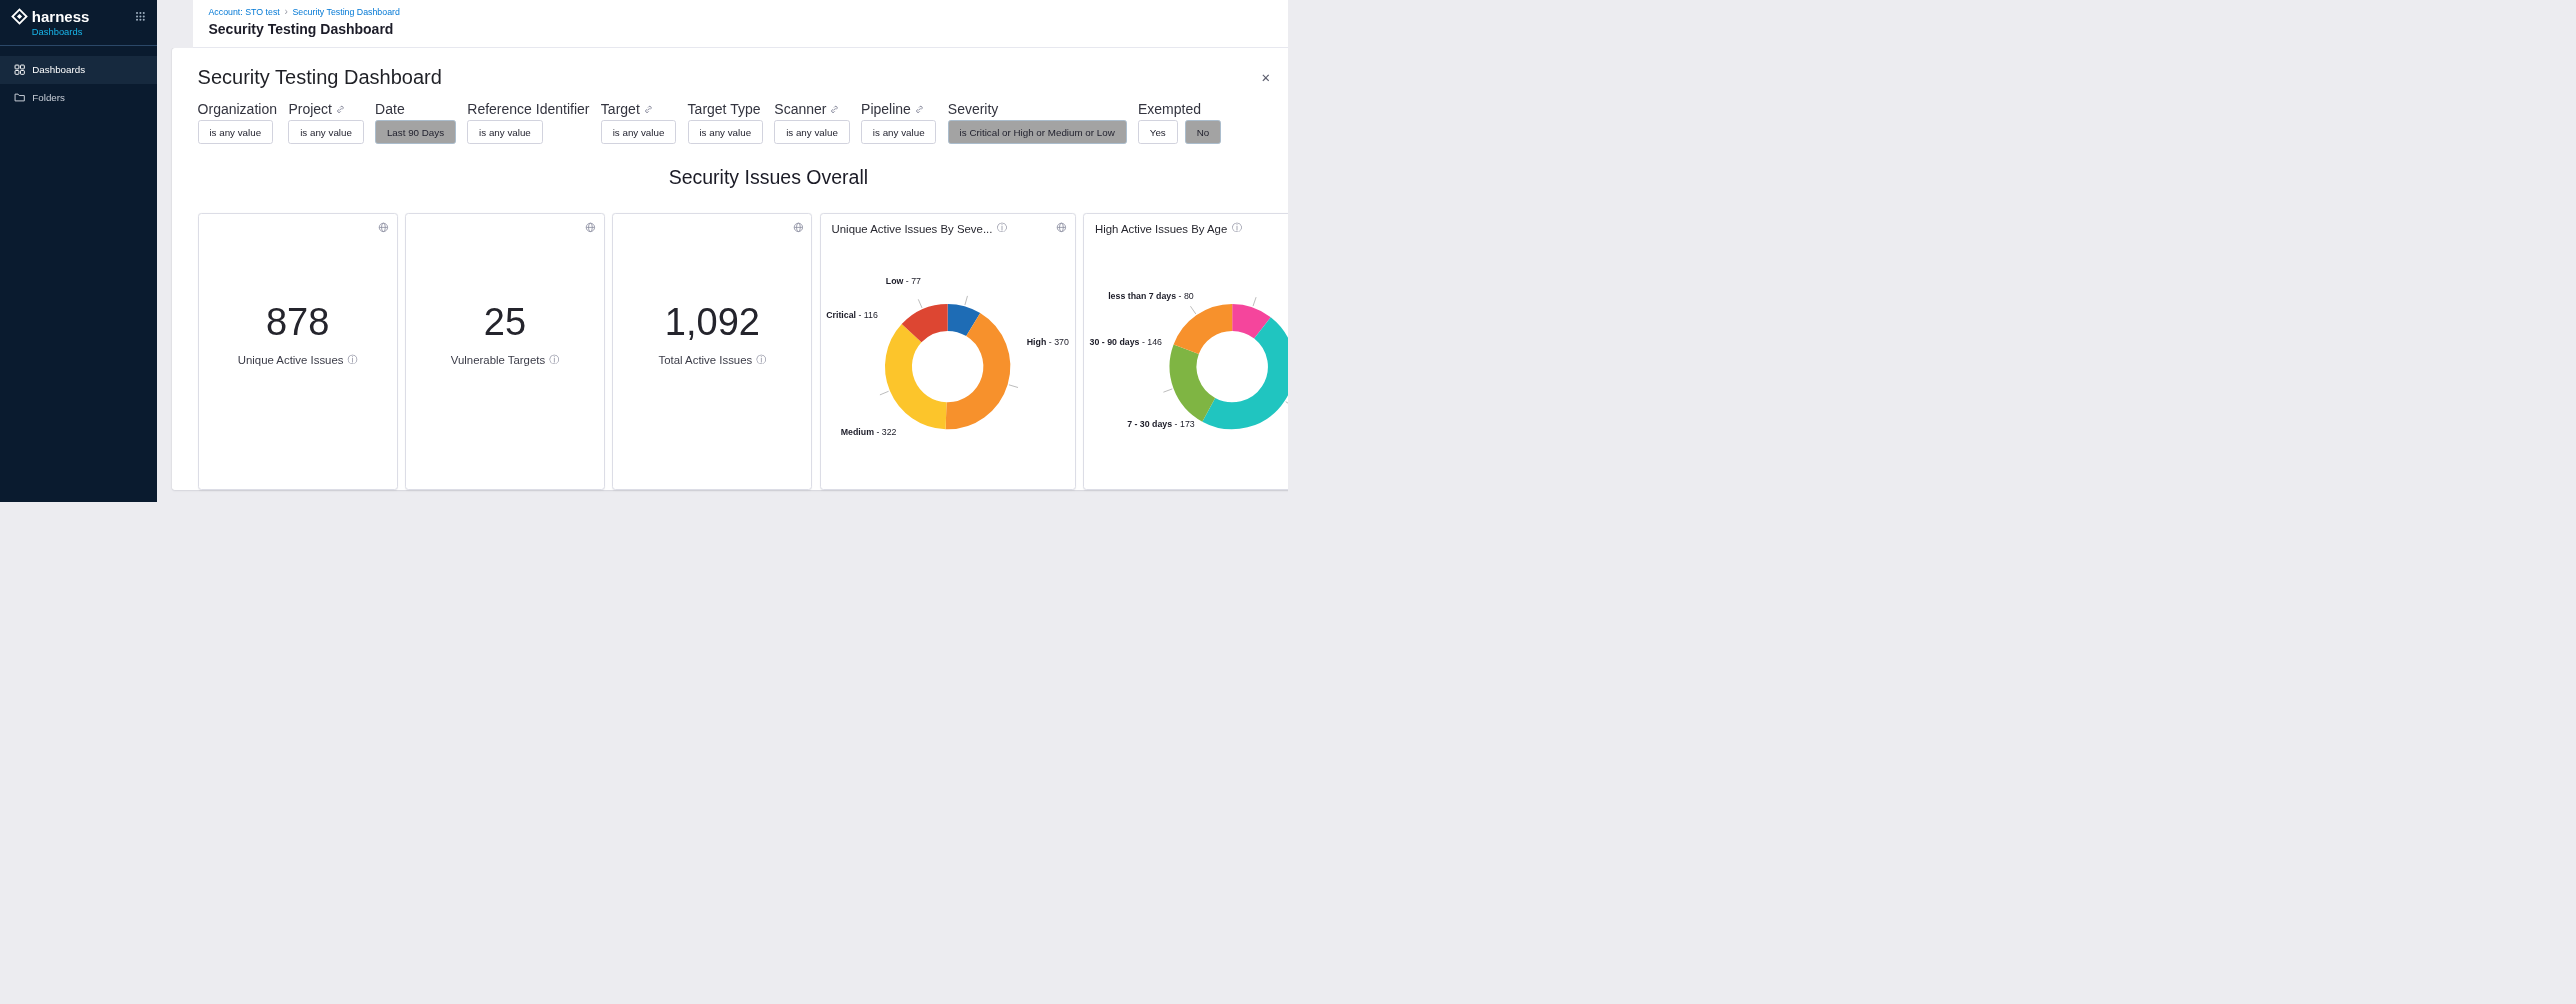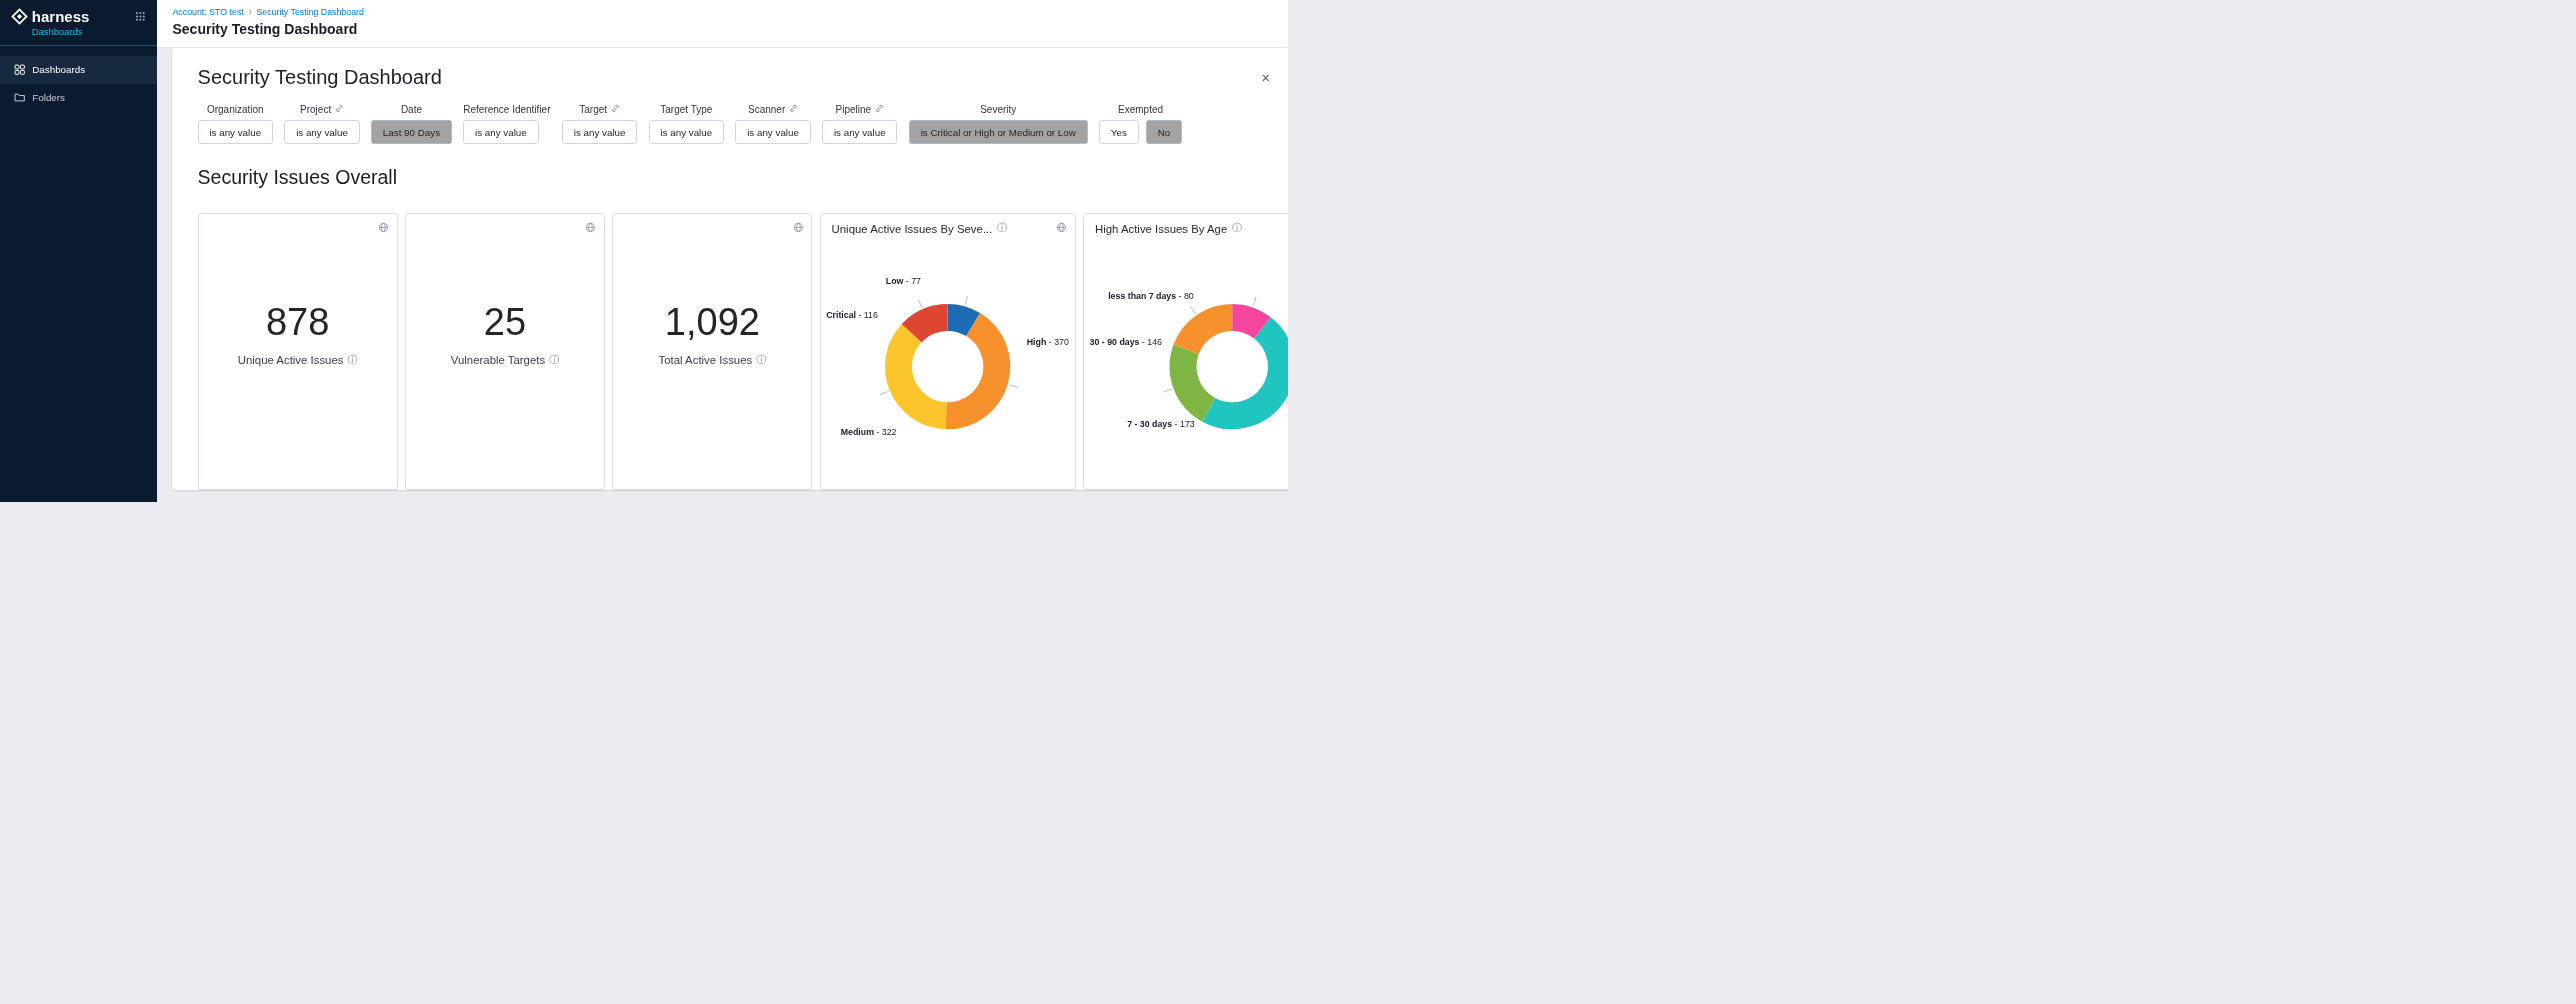--- a/index.html
+++ b/index.html
@@ -28,53 +28,53 @@
   .nav-item {
     display: flex; align-items: center; gap: 7.4px;
     height: 28px; padding-left: 13.5px;
     font-size: 9.8px; color: #c7cdd6; cursor: pointer;
   }
   .nav-item.selected { background: #16293e; color: #ffffff; }
   .nav-icon { display: inline-flex; width: 11.4px; height: 11.4px; }
 
   
   .main { flex: 1; display: flex; flex-direction: column; }
-  .topbar { background: #fff; height: 48px; padding: 7.4px 0 0 15.5px; border-bottom: 0.7px solid #e7e8ef; }
+  .topbar { background: #fff; height: 48px; padding: 7.4px 0 0 15.5px; border-bottom: 0.7px solid #e7e8ef; margin-left: 36px; }
   .breadcrumb { font-size: 8.8px; display: flex; align-items: center; gap: 4.7px; }
   .breadcrumb a { color: #0278d5; text-decoration: none; cursor: pointer; }
   .chev { color: #9a9ca8; font-size: 10px; line-height: 1; }
   .page-title { font-size: 14px; font-weight: bold; color: #1c1c28; margin-top: 3.4px; }
 
   
   .content { flex: 1; padding: 0 19px 12px 15px; overflow: hidden; }
   .card {
     background: #fff; height: 442px; border-radius: 2.7px;
     box-shadow: 0 0 1.3px rgba(40,41,61,0.18), 0 0.7px 2px rgba(96,97,112,0.12);
     padding: 17.5px 25.6px 0 25.6px; position: relative;
   }
   .card-head { display: flex; align-items: flex-start; }
   .card-title { font-size: 20px; font-weight: 400; color: #1f2026; }
   .card-actions { margin-left: auto; display: flex; align-items: center; gap: 17.5px; margin-top: 6.7px; margin-right: 9.4px; }
   .action-icon { color: #5c5e6e; font-size: 11.4px; line-height: 1; cursor: pointer; display: inline-flex; }
   .kebab { font-size: 12.8px; font-weight: bold; }
 
   
   .filters { display: flex; gap: 11.4px; margin-top: 15px; align-items: flex-start; }
-  .filter-label { font-size: 10px; color: #33343f; display: flex; align-items: center; gap: 4px; height: 11.4px; justify-content: center; }
+  .filter-label { font-size: 14px; color: #33343f; display: flex; align-items: center; gap: 4px; height: 11.4px; }
   .chip {
     margin-top: 5.4px; height: 24px; padding: 0 10.8px;
     background: #fff; border: 0.7px solid #d2d3de; border-radius: 2.7px;
     font-family: inherit; font-size: 9.8px; color: #1f1f2c;
     cursor: pointer; white-space: nowrap; text-align: center;
   }
   .chip.highlight { background: #a3a3a3; border-color: #abbdcd; }
   .toggle-row { display: flex; gap: 7.4px; }
 
   
-  .section-title { font-size: 19.5px; font-weight: 400; color: #1b1b26; margin-top: 21.5px; }
+  .section-title { text-align: center; font-size: 19.5px; font-weight: 400; color: #1b1b26; margin-top: 21.5px; }
 
   
   .tiles { display: flex; gap: 7.4px; margin-top: 24px; }
   .tile {
     background: #fff; border: 0.7px solid #dcdde6; border-radius: 3.4px;
     height: 277px; position: relative;
     box-shadow: 0 0.7px 1.3px rgba(0,0,0,0.05);
   }
   .stat-tile { width: 200px; }
   .chart-tile { width: 256px; }

